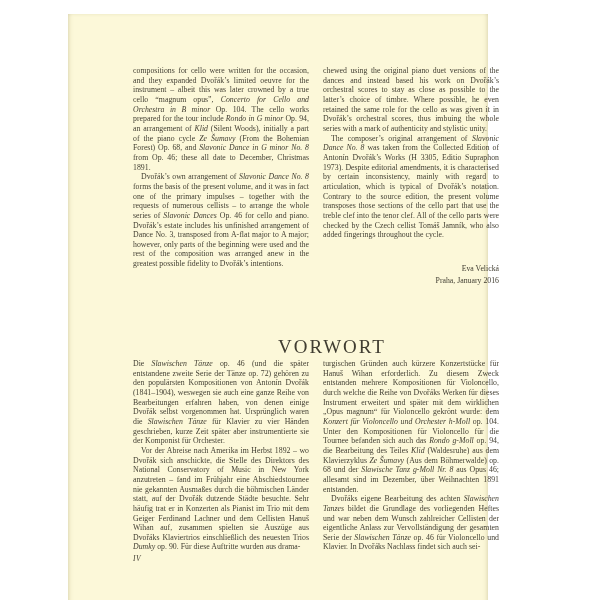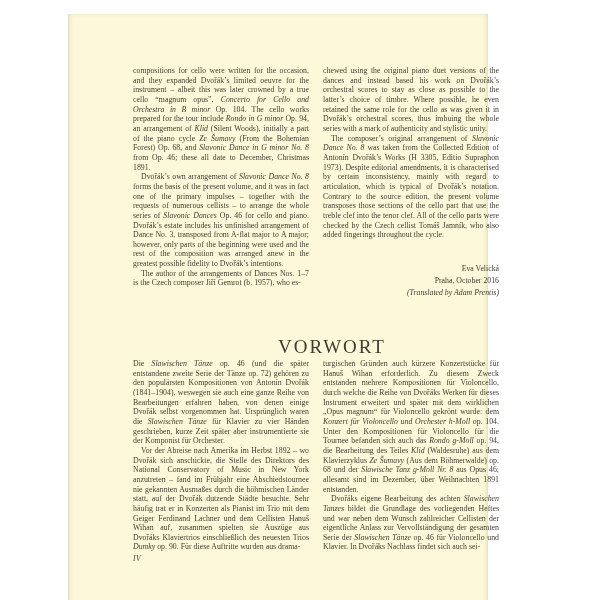--- a/index.html
+++ b/index.html
@@ -73,31 +73,29 @@
 </style>
 </head>
 <body>
 
 <div class="page">
 
   <div class="section section-english">
     <div class="col">
         <p><span>compositions for cello were written for the occasion, and they expanded Dvořák’s limited oeuvre for the instrument – albeit this was later crowned by a true cello “magnum opus”, </span><span class="it">Concerto for Cello and Orchestra in B minor</span><span> Op. 104. The cello works prepared for the tour include </span><span class="it">Rondo in G minor</span><span> Op. 94, an arrangement of </span><span class="it">Klid</span><span> (Silent Woods), initially a part of the piano cycle </span><span class="it">Ze Šumavy</span><span> (From the Bohemian Forest) Op. 68, and </span><span class="it">Slavonic Dance in G minor No. 8</span><span> from Op. 46; these all date to December, Christmas 1891.</span></p>
         <p class="indent"><span>Dvořák’s own arrangement of </span><span class="it">Slavonic Dance No. 8</span><span> forms the basis of the present volume, and it was in fact one of the primary impulses – together with the requests of numerous cellists – to arrange the whole series of </span><span class="it">Slavonic Dances</span><span> Op. 46 for cello and piano. Dvořák’s estate includes his unfinished arrangement of Dance No. 3, transposed from A-flat major to A major; however, only parts of the beginning were used and the rest of the composition was arranged anew in the greatest possible fidelity to Dvořák’s intentions.</span></p>
-        <p class="indent"><span>The author of the arrangements of Dances Nos. 1–7 is the Czech composer Jiří Gemrot (b. 1957), who es-</span></p>
       </div>
     <div class="col">
       <div>
           <p><span>chewed using the original piano duet versions of the dances and instead based his work on Dvořák’s orchestral scores to stay as close as possible to the latter’s choice of timbre. Where possible, he even retained the same role for the cello as was given it in Dvořák’s orchestral scores, thus imbuing the whole series with a mark of authenticity and stylistic unity.</span></p>
           <p class="indent"><span>The composer’s original arrangement of </span><span class="it">Slavonic Dance No. 8</span><span> was taken from the Collected Edition of Antonín Dvořák’s Works (H 3305, Editio Supraphon 1973). Despite editorial amendments, it is characterised by certain inconsistency, mainly with regard to articulation, which is typical of Dvořák’s notation. Contrary to the source edition, the present volume transposes those sections of the cello part that use the treble clef into the tenor clef. All of the cello parts were checked by the Czech cellist Tomáš Jamník, who also added fingerings throughout the cycle.</span></p>
         </div>
       <div class="signoff">
           <div><span>Eva Velická</span></div>
-          <div><span>Praha, October 2016</span></div>
-          <div><span class="it">(Translated by Adam Prentis)</span></div>
+          <div><span>Praha, January 2016</span></div>
         </div>
     </div>
   </div>
 
   <h1 class="heading">VORWORT</h1>
 
   <div class="section section-german">
     <div class="col">
         <p><span>Die </span><span class="it">Slawischen Tänze</span><span> op. 46 (und die später entstandene zweite Serie der Tänze op. 72) gehören zu den populärsten Kompositionen von Antonín Dvořák (1841–1904), weswegen sie auch eine ganze Reihe von Bearbeitungen erfahren haben, von denen einige Dvořák selbst vorgenommen hat. Ursprünglich waren die </span><span class="it">Slawischen Tänze</span><span> für Klavier zu vier Händen geschrieben, kurze Zeit später aber instrumentierte sie der Komponist für Orchester.</span></p>
         <p class="indent"><span>Vor der Abreise nach Amerika im Herbst 1892 – wo Dvořák sich anschickte, die Stelle des Direktors des National Conservatory of Music in New York anzutreten – fand im Frühjahr eine Abschiedstournee nie gekannten Ausmaßes durch die böhmischen Länder statt, auf der Dvořák dutzende Städte besuchte. Sehr häufig trat er in Konzerten als Pianist im Trio mit dem Geiger Ferdinand Lachner und dem Cellisten Hanuš Wihan auf, zusammen spielten sie Auszüge aus Dvořáks Klaviertrios einschließlich des neuesten Trios </span><span class="it">Dumky</span><span> op. 90. Für diese Auftritte wurden aus drama-</span></p>

